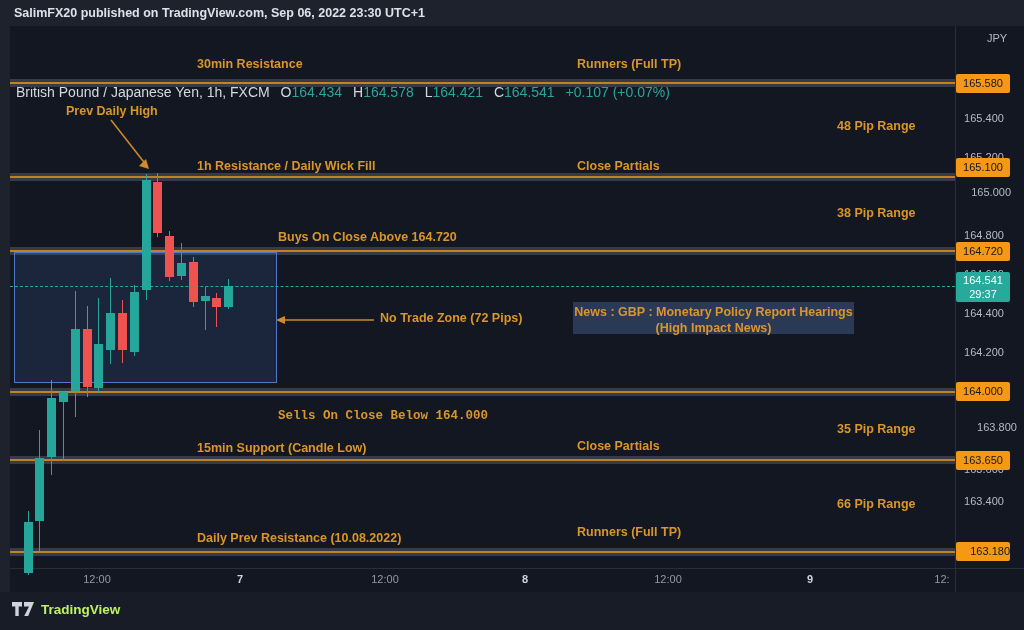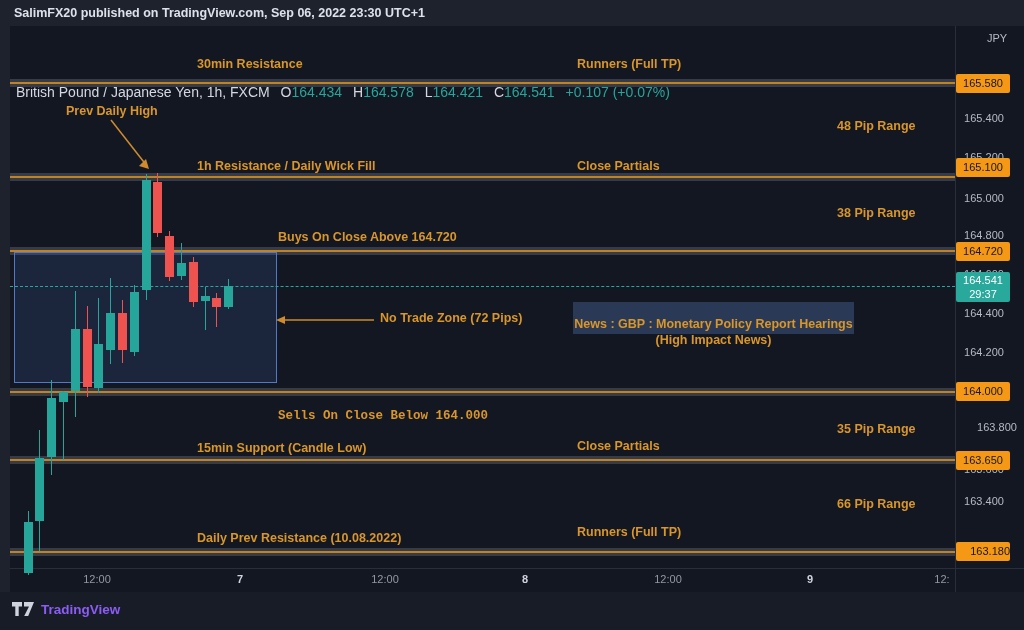--- a/index.html
+++ b/index.html
@@ -22,36 +22,36 @@
 
   .ntz-box { position:absolute; z-index:1; border:1.5px solid #5178c9; background:rgba(74,111,190,0.16); }
   .cur-line { position:absolute; left:10px; width:945px; height:0; border-top:1px dashed #2aa79d; z-index:2; }
 
   .wick { position:absolute; width:1px; z-index:3; }
   .body { position:absolute; width:9px; z-index:3; }
 
   .anno { position:absolute; color:#d9962a; font-size:12.5px; font-weight:700; white-space:nowrap; z-index:4; }
 
   .news { position:absolute; left:573px; top:302px; width:281px; height:32px; background:rgba(62,88,130,0.55);
-          color:#d9962a; font-size:12.5px; font-weight:700; text-align:center; line-height:15.5px; z-index:4; padding-top:15px; }
+          color:#d9962a; font-size:12.5px; font-weight:700; text-align:center; line-height:15.5px; z-index:4; padding-top:3px; }
 
   .axis-label { position:absolute; left:957px; width:54px; text-align:center; font-size:11px;
                 color:#b6bac4; z-index:2; }
   .axis-badge { position:absolute; left:956px; width:54px; height:19px; line-height:19px; text-align:center;
                 font-size:11px; color:#14181f; background:#f59815; border-radius:2px; z-index:5; }
   .jpy { position:absolute; left:967px; top:32px; font-size:11px; color:#b6bac4;margin-left:20px; }
   .cur-badge { position:absolute; left:956px; top:272px; width:54px; height:30px; background:#29a89c;
                color:#ffffff; font-size:11px; text-align:center; border-radius:2px; z-index:6; line-height:14px; padding-top:1px; }
 
   .tick { position:absolute; top:573px; transform:translateX(-50%); font-size:11px; color:#9598a1; z-index:2; }
   .tick.major { color:#d1d4dc; font-weight:700; }
 
   .footer { position:absolute; left:0; top:592px; width:1024px; height:38px; background:#181c27; }
   .brand { position:absolute; left:12px; top:10px; display:flex; align-items:center; gap:7px;
-           color:#8b5cf6; font-size:13.5px; font-weight:700; }
+           color:#bef264; font-size:13.5px; font-weight:700; }
   svg.arrow { position:absolute; z-index:4; overflow:visible; }
 </style>
 </head>
 <body>
 
 <div id="frame">
 
   <div class="topbar">
     <span>SalimFX20 published on TradingView.com, Sep 06, 2022 23:30 UTC+1</span>
   </div>
@@ -171,21 +171,21 @@
       <div>29:37</div>
     </div>
   <div class="axis-badge" style="top: 73.5px;">165.580</div>
       <div class="axis-badge" style="top: 158px;">165.100</div>
       <div class="axis-badge" style="top: 241.544px;">164.720</div>
       <div class="axis-badge" style="top: 382.232px;">164.000</div>
       <div class="axis-badge" style="top: 450.622px;">163.650</div>
       <div class="axis-badge" style="top: 542.46px; text-align: right;">163.180</div>
       <div class="axis-label" style="top: 111.672px;">165.400</div>
       <div class="axis-label" style="top: 150.752px;">165.200</div>
-      <div class="axis-label" style="top: 192px;">165.000</div>
+      <div class="axis-label" style="top: 186px; text-align: right;">165.000</div>
       <div class="axis-label" style="top: 228.912px;">164.800</div>
       <div class="axis-label" style="top: 267.992px;">164.600</div>
       <div class="axis-label" style="top: 307.072px;">164.400</div>
       <div class="axis-label" style="top: 346.152px;">164.200</div>
       <div class="axis-label" style="top: 421px; margin-left: 13px;">163.800</div>
       <div class="axis-label" style="top: 463.392px;">163.600</div>
       <div class="axis-label" style="top: 495px;">163.400</div>
       <div class="axis-label" style="top: 541.552px;">163.200</div>
     </div>
 

